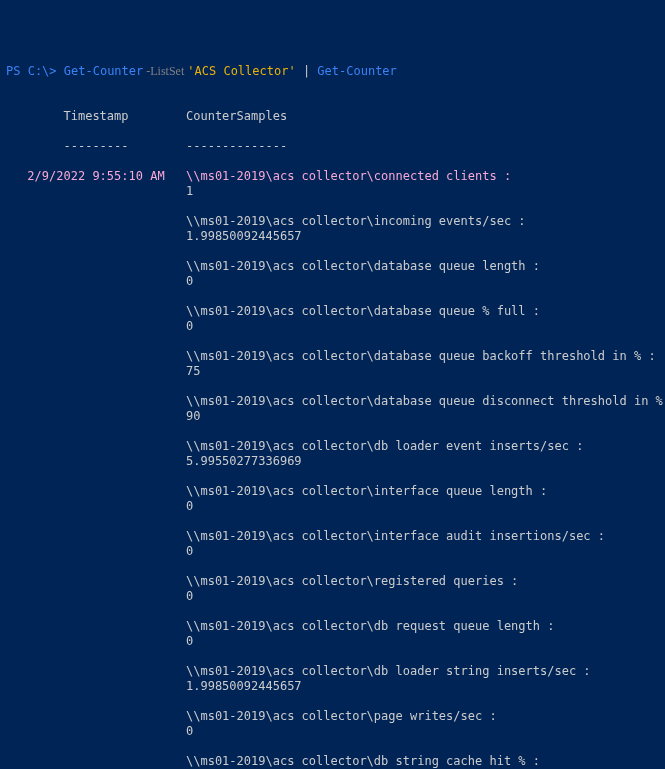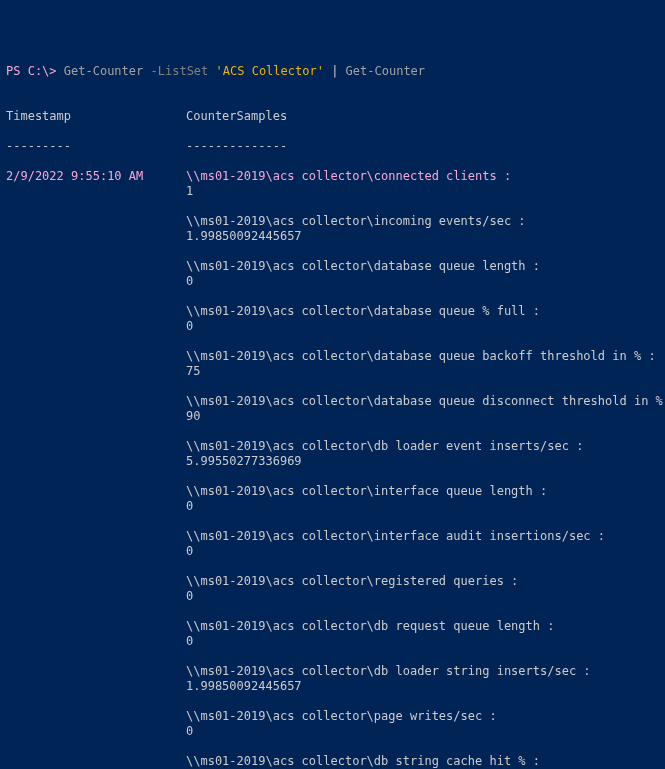--- a/index.html
+++ b/index.html
@@ -12,29 +12,29 @@
       color: #cccccc;
       font-family: 'Consolas', 'Lucida Console', monospace;
       font-size: 12px;
       line-height: 1.25;
       padding: 4px 6px;
       width: 665px;
       height: 769px;
       overflow: hidden;
       white-space: pre;
     }
-    .prompt-prefix { color: #f9a8d4; }
-    .cmd-yellow { color: #a3a3a3; }
-    .cmd-gray { color: #808080; }
+    .prompt-prefix { color: #3b82f6; }
+    .cmd-yellow { color: #3b82f6; }
+    .cmd-gray { color: #808080; font-family: Liberation Serif, serif; }
     .cmd-cyan { color: #eab308; }
     .cmd-white { color: #cccccc; }
     .header-row { color: #cccccc; }
     .dash-row { color: #cccccc; }
     .data-block { color: #f9a8d4; }
-    .col1 { display: inline-block; width: 180px; vertical-align: top; }
+    .col1 { display: inline-block; width: 180px; vertical-align: top; text-align: center; }
     .col2 { display: inline-block; vertical-align: top; }
     .indent { margin-left: 180px; }
   </style>
 </head>
 <body>
 
 
 
 <div><span class="prompt-prefix">PS C:\&gt; </span><span class="cmd-yellow">Get-Counter</span><span class="cmd-gray"> -ListSet </span><span class="cmd-cyan">'ACS Collector'</span><span class="cmd-white"> | </span><span class="cmd-yellow">Get-Counter</span>
 <div> </div>

